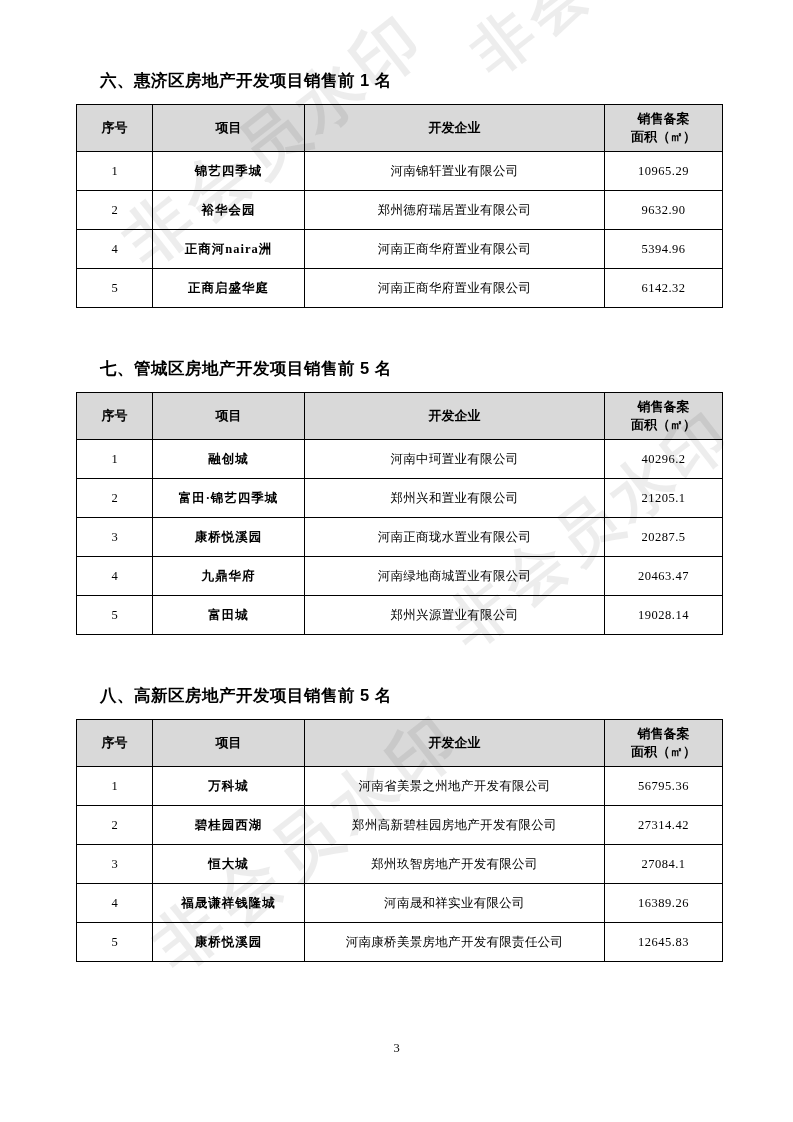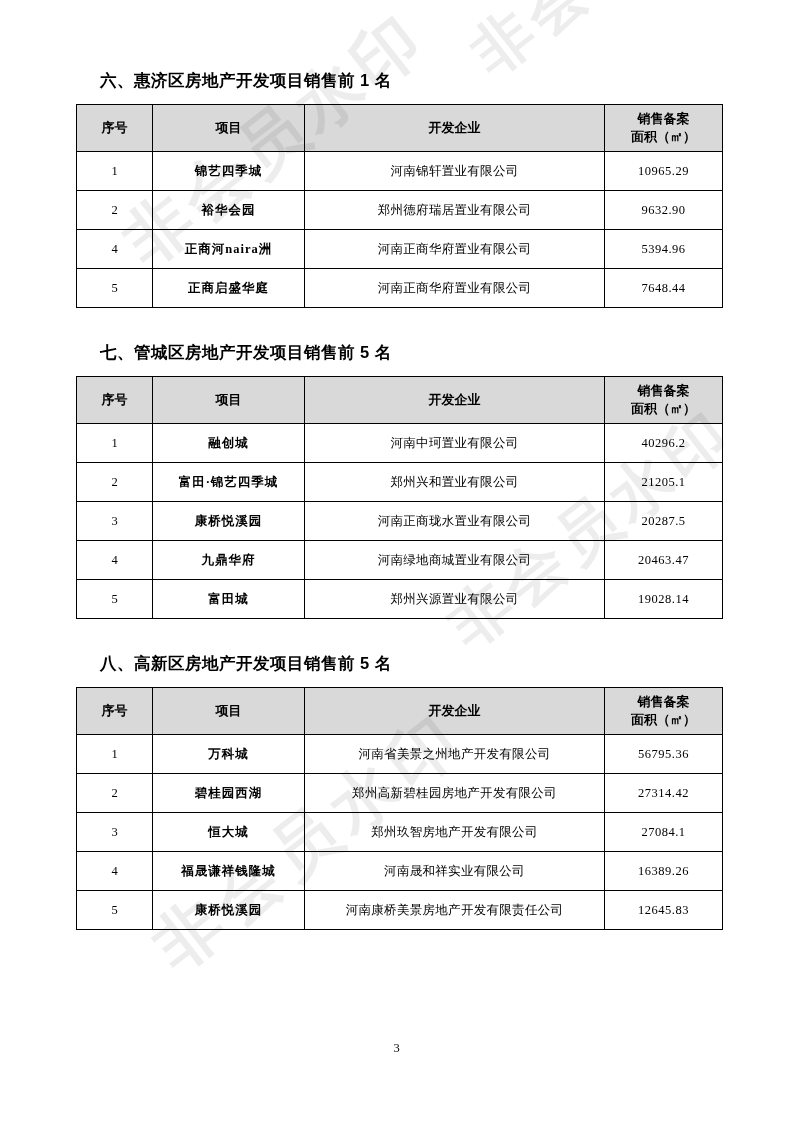--- a/index.html
+++ b/index.html
@@ -62,21 +62,21 @@
     top: 920px;
     font-size: 66px;
     letter-spacing: 8px;
   }
 
   .section {
     position: relative;
     z-index: 1;
   }
   .section + .section {
-    margin-top: 34px;
+    margin-top: 50px;
   }
   .section-title {
     font-family: "Liberation Sans", sans-serif;
     font-weight: bold;
     font-size: 16.5px;
     color: #000;
     margin: 0 0 12px 30px;
     letter-spacing: 0.5px;
   }
   table.rank-table {
@@ -189,21 +189,21 @@
         <tr>
           <td class="c-no">4</td>
           <td class="c-proj">正商河naira洲</td>
           <td class="c-firm">河南正商华府置业有限公司</td>
           <td class="c-area">5394.96</td>
         </tr>
         <tr>
           <td class="c-no">5</td>
           <td class="c-proj">正商启盛华庭</td>
           <td class="c-firm">河南正商华府置业有限公司</td>
-          <td class="c-area">7648.44</td>
+          <td class="c-area">6142.32</td>
         </tr>
       </tbody>
     </table>
   </div>
 
   <div class="section">
     <h2 class="section-title">七、管城区房地产开发项目销售前 5 名</h2>
     <table class="rank-table">
       <colgroup>
         <col class="w-no">

